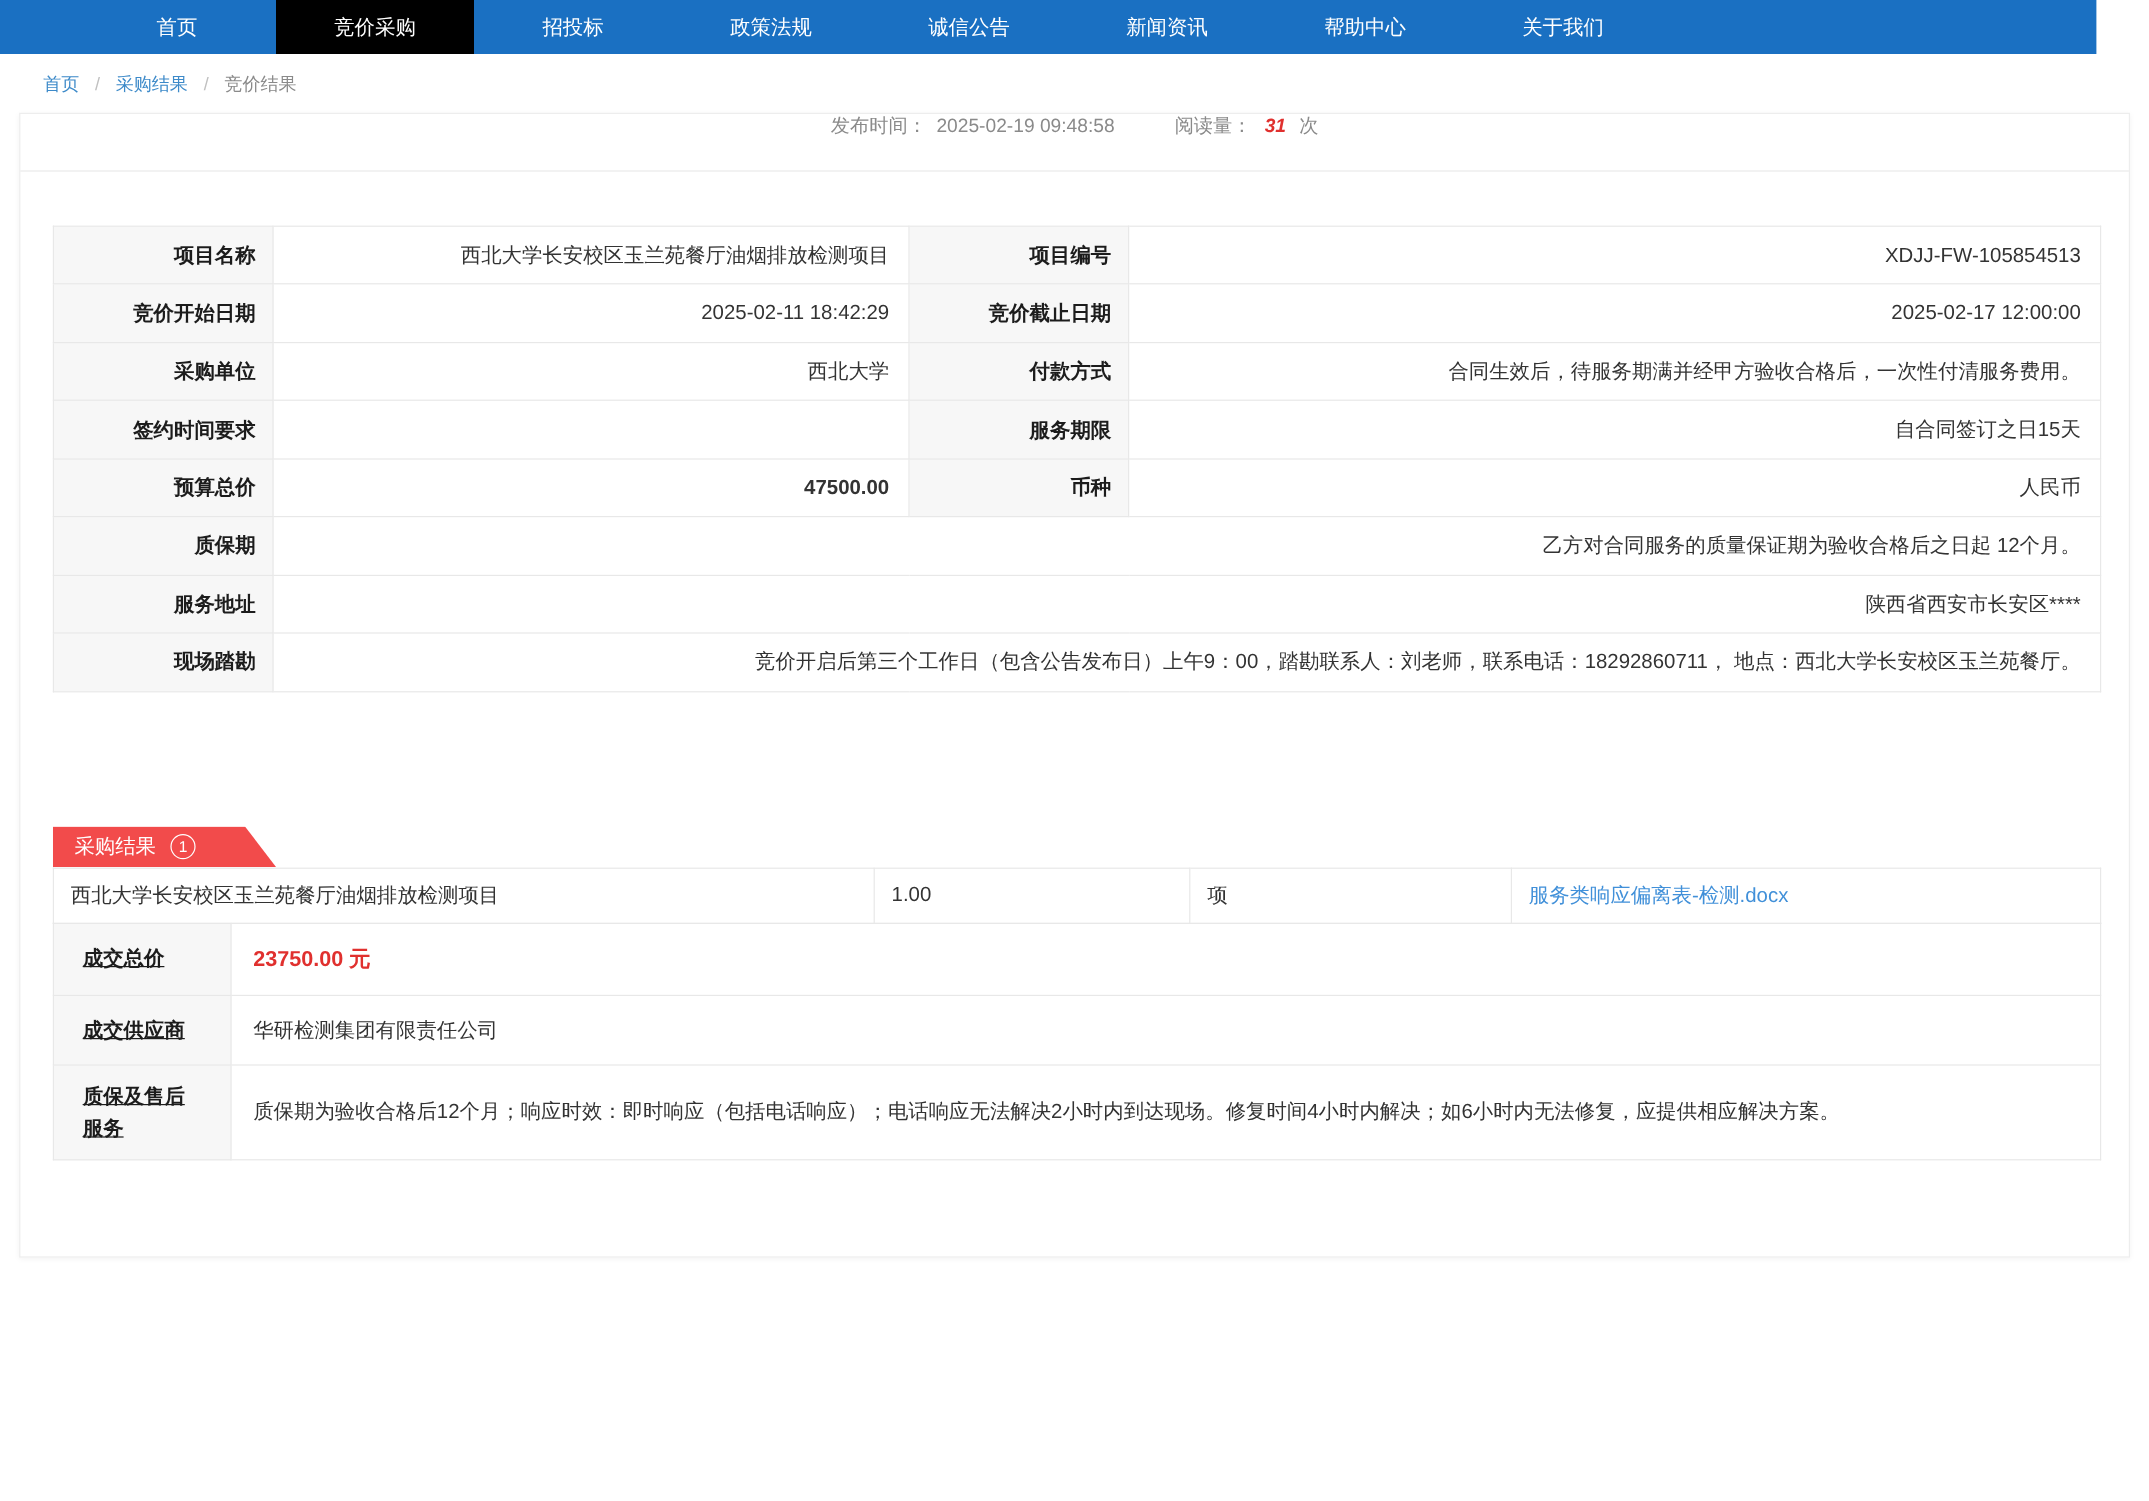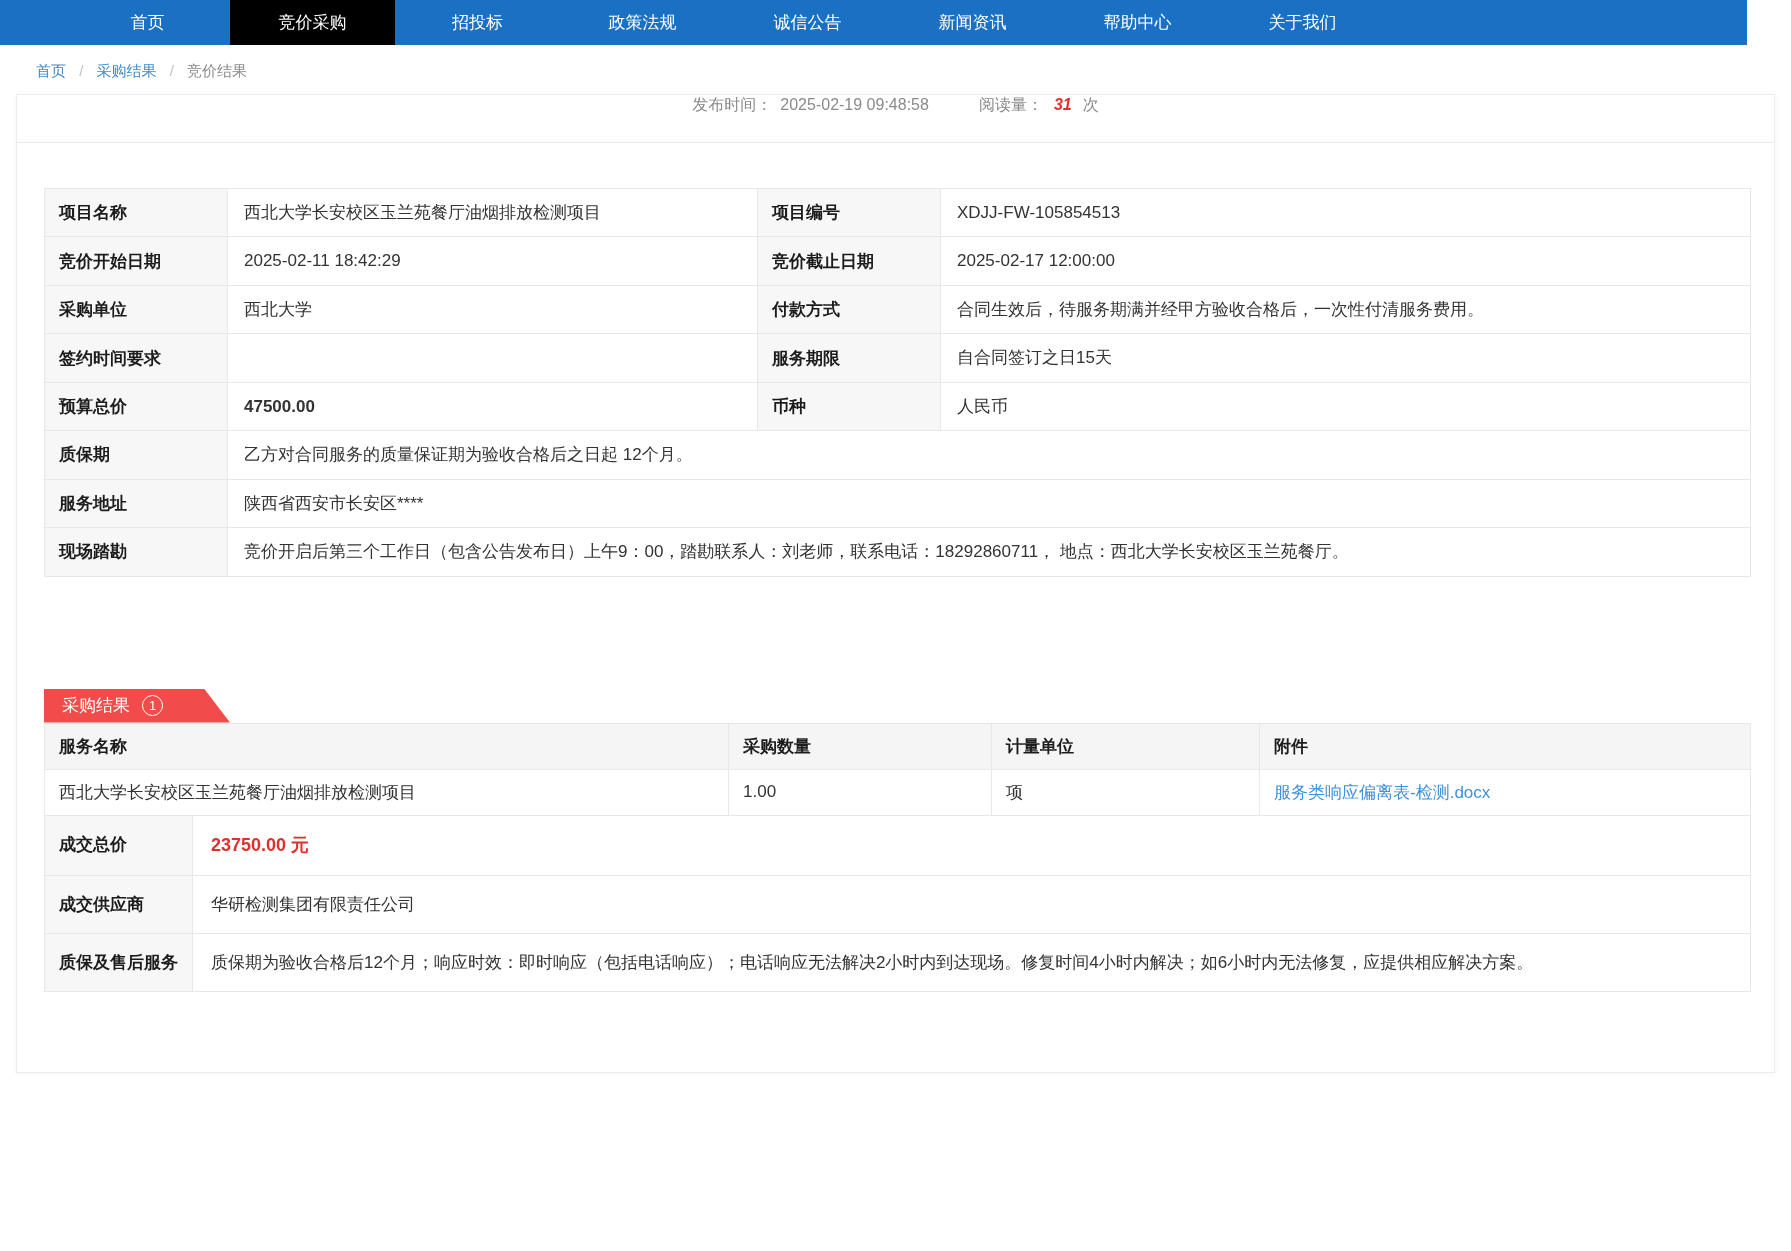--- a/index.html
+++ b/index.html
@@ -24,21 +24,21 @@
   .article-title { text-align:center; font-size:27px; font-weight:bold; color:#222;
                    margin:56px 80px 0; line-height:1.4; }
   .pub-line { text-align:center; font-size:16px; color:#8a8a8a; }
   .pub-line .seg { margin:0 4px; }
   .pub-gap { display:inline-block; width:42px; }
   .views-count { color:#e0302e; font-style:italic; font-weight:bold; margin:0 7px; }
   .title-divider { border-bottom:1px solid #e9e9e9; margin-top:26px; }
 
   
   table { border-collapse:collapse; table-layout:fixed; }
-  .detail-table { width:1706px; margin:45px 27px 16px; }
+  .detail-table { width:1706px; margin:45px 27px 16px;text-align:right; }
   .detail-table td { border:1px solid #e8e8e8; font-size:17px; height:44px; }
   td.lab { background:#f7f7f7; font-weight:bold; color:#1c1c1c; padding:8px 14px; }
   td.val { color:#333; padding:8px 16px; line-height:1.85; }
   .red-val { color:#e0302e; font-weight:bold; }
 
   
   .result-badge { margin:112px 0 0 27px; width:186px; height:34px; background:#f24b4b;
                   clip-path:polygon(0 0, calc(100% - 26px) 0, 100% 100%, 0 100%);
                   color:#fff; display:flex; align-items:center; gap:12px;
                   padding-left:18px; font-size:17px; }
@@ -48,21 +48,21 @@
   
   .result-table { width:1706px; margin:0 27px; }
   .result-table th { background:#f5f5f5; border:1px solid #e8e8e8; font-size:17px;
                      color:#1c1c1c; text-align:left; padding:0 14px; height:46px; }
   .result-table td { border:1px solid #e8e8e8; font-size:17px; color:#333;
                      padding:0 14px; height:46px; }
   .file-link { color:#4190d9; text-decoration:none; cursor:pointer; }
 
   .bottom-table { width:1706px; margin:-1px 27px 0; }
   .bottom-table td { border:1px solid #e8e8e8; font-size:17px; }
-  .bottom-table td.lab { padding:12px 14px; height:48px; vertical-align:middle; line-height:1.6; }
+  .bottom-table td.lab { padding:12px 24px; height:48px; vertical-align:middle; line-height:1.6;text-decoration:underline; }
   .bottom-table td.val { padding:12px 18px; line-height:1.95; color:#333; vertical-align:middle; }
   .deal-price { color:#e0302e; font-weight:bold; font-size:18px; }
 </style>
 </head>
 <body>
 
 <div class="topnav">
   <a class="nav-item">首页</a>
   <a class="nav-item active">竞价采购</a>
   <a class="nav-item">招投标</a>
@@ -149,26 +149,20 @@
   </div>
 
   <table class="result-table">
     <colgroup>
         <col style="width:684px">
         <col style="width:263px">
         <col style="width:268px">
         <col style="width:491px">
       </colgroup>
     <tbody>
-        <tr>
-      <th>服务名称</th>
-      <th>采购数量</th>
-      <th>计量单位</th>
-      <th>附件</th>
-    </tr>
     <tr>
       <td>西北大学长安校区玉兰苑餐厅油烟排放检测项目</td>
       <td>1.00</td>
       <td>项</td>
       <td><a class="file-link">服务类响应偏离表-检测.docx</a></td>
     </tr>
   </tbody>
     </table>
 
   <table class="bottom-table">

